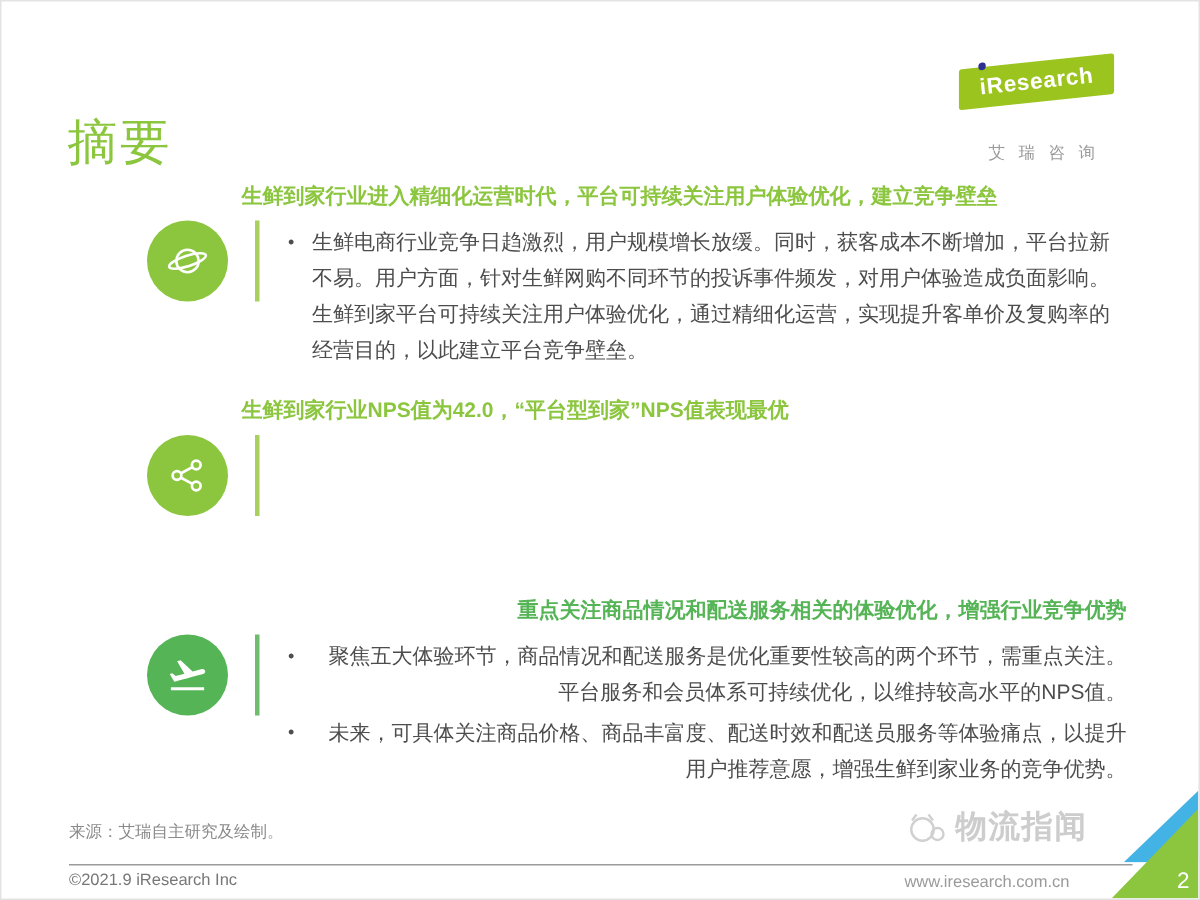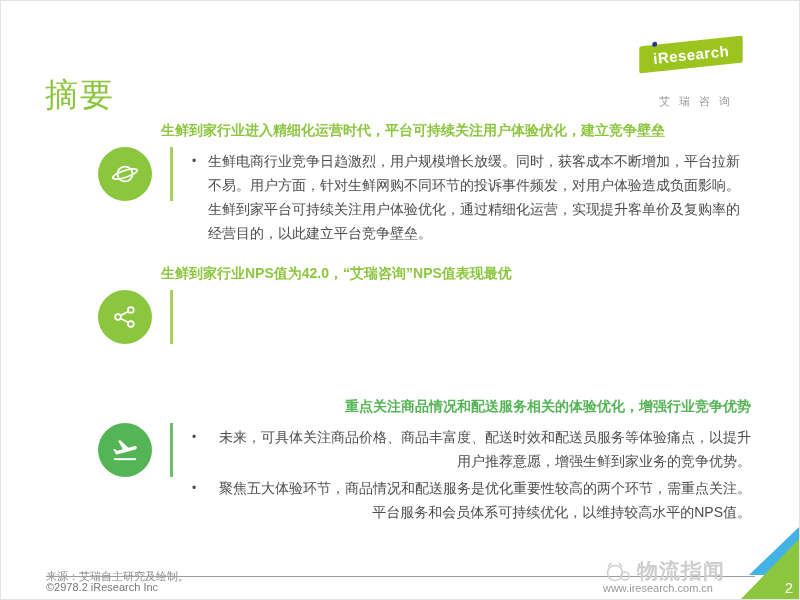--- a/index.html
+++ b/index.html
@@ -48,28 +48,28 @@
   .sec-light .divider { background:#a9cf5c; }
   .sec-dark  .divider { background:#6fbc6f; }
   .bullets { margin-left:95px; }
   .bullet {
     position:relative; padding-left:17px; font-size:14px; line-height:24px;
     color:#4d4d4d; margin-bottom:3px;
   }
   .bullet::before { content:"•"; position:absolute; left:1px; top:0; font-size:12px; color:#4d4d4d; }
 
   
-  .footer-source { position:absolute; left:45px; top:568px; font-size:11px; color:#8a8a8a; }
+  .footer-source { position:absolute; left:45px; top:546px; font-size:11px; color:#8a8a8a; }
   .footer-line { position:absolute; left:45px; right:44px; top:575px; border-top:1px solid #9b9b9b; }
   .footer-copyright { position:absolute; left:45px; top:580px; font-size:11px; color:#777; }
   .footer-website { position:absolute; right:86px; top:581px; font-size:11px; color:#9a9a9a; }
 
   
   .watermark {
-    position:absolute; right:74px; top:556px;
+    position:absolute; right:74px; top:536px;
     display:flex; align-items:center; gap:3px;
     color:#cdcdcd; font-size:21px; letter-spacing:1px; font-weight:bold;
   }
 
   
   .corner-blue {
     position:absolute; right:0; bottom:24px; width:50px; height:48px;
     background:#43b2e5; clip-path:polygon(100% 0, 100% 100%, 0 100%); z-index:1;
   }
   .corner-green {
@@ -109,41 +109,41 @@
   <div class="icon-wrap">
     <svg width="28" height="28" viewBox="0 0 24 24" fill="none" stroke="#ffffff" stroke-width="1.5" stroke-linecap="round">
       <circle cx="17" cy="6" r="2.5"></circle>
       <circle cx="6" cy="12" r="2.5"></circle>
       <circle cx="17" cy="18" r="2.5"></circle>
       <line x1="8.3" y1="13.3" x2="14.8" y2="16.8"></line>
       <line x1="14.8" y1="7.2" x2="8.3" y2="10.7"></line>
     </svg>
   </div>
   <div class="divider"></div>
-  <div class="sec-head">生鲜到家行业NPS值为42.0，“艾瑞咨询”NPS值表现最优</div>
+  <div class="sec-head">生鲜到家行业NPS值为42.0，“平台型到家”NPS值表现最优</div>
 </div>
 
 <div class="section sec-dark" id="sec3">
   <div class="icon-wrap">
     <svg width="28" height="28" viewBox="0 0 24 24" fill="#ffffff">
       <path d="M2.5 19h19v1.7h-19z"></path>
       <path d="M22.07 9.64c-.21-.8-1.04-1.28-1.84-1.06L14.92 10l-6.9-6.43-1.93.51 4.14 7.17-4.97 1.33-1.97-1.54-1.45.39 2.59 4.49s7.12-1.9 16.57-4.43c.81-.23 1.28-1.05 1.07-1.85z"></path>
     </svg>
   </div>
   <div class="divider"></div>
   <div class="sec-head">重点关注商品情况和配送服务相关的体验优化，增强行业竞争优势</div>
   <div class="bullets">
+    <div class="bullet">聚焦五大体验环节，商品情况和配送服务是优化重要性较高的两个环节，需重点关注。平台服务和会员体系可持续优化，以维持较高水平的NPS值。</div>
     <div class="bullet">未来，可具体关注商品价格、商品丰富度、配送时效和配送员服务等体验痛点，以提升用户推荐意愿，增强生鲜到家业务的竞争优势。</div>
-    <div class="bullet">聚焦五大体验环节，商品情况和配送服务是优化重要性较高的两个环节，需重点关注。平台服务和会员体系可持续优化，以维持较高水平的NPS值。</div>
   </div>
 </div>
 
 <div class="footer-source">来源：艾瑞自主研究及绘制。</div>
 <div class="footer-line"></div>
-<div class="footer-copyright">©2978.2 iResearch Inc</div>
+<div class="footer-copyright">©2021.9 iResearch Inc</div>
 <div class="footer-website">www.iresearch.com.cn</div>
 
 <div class="watermark">
   <svg width="30" height="26" viewBox="0 0 30 26" fill="none" stroke="#d0d0d0" stroke-width="1.6">
     <circle cx="11" cy="15" r="7.5"></circle>
     <path d="M4 9 L7 5 M18 9 L15 5"></path>
     <circle cx="21" cy="18" r="4"></circle>
   </svg>
   <span>物流指闻</span>
 </div>

